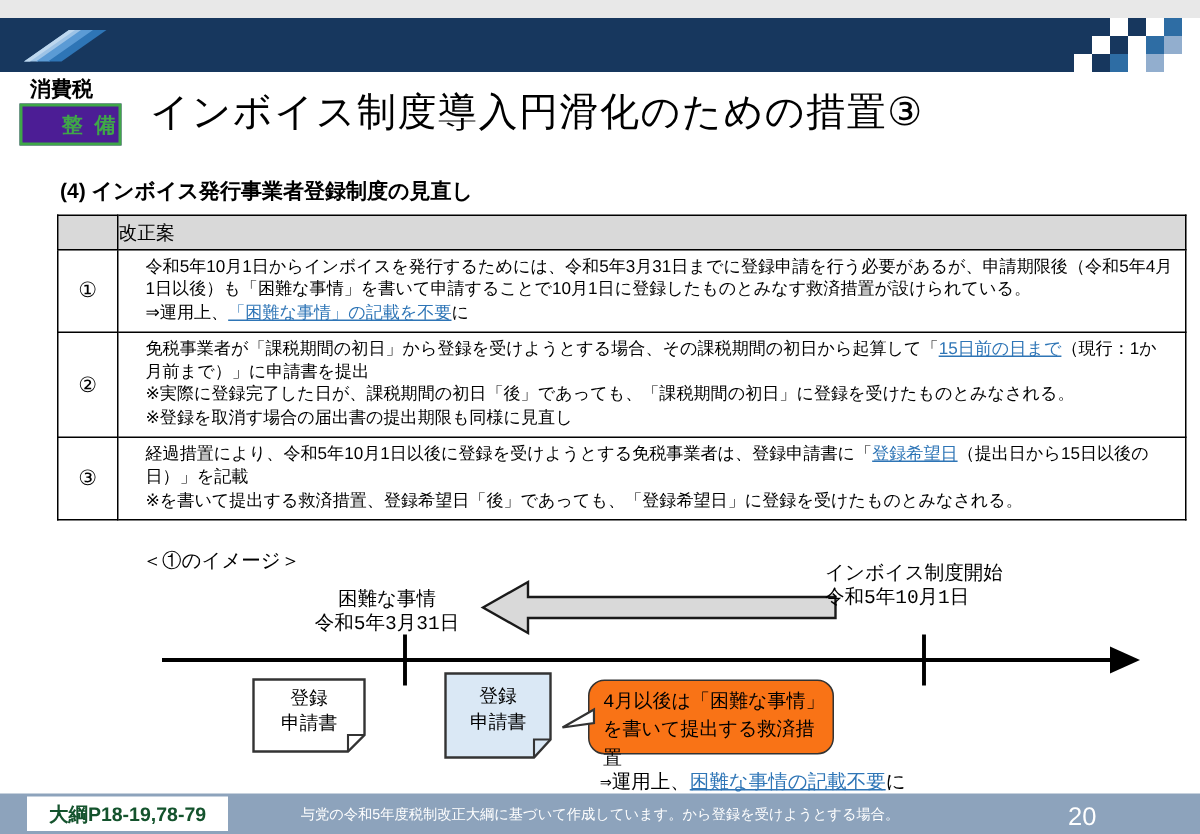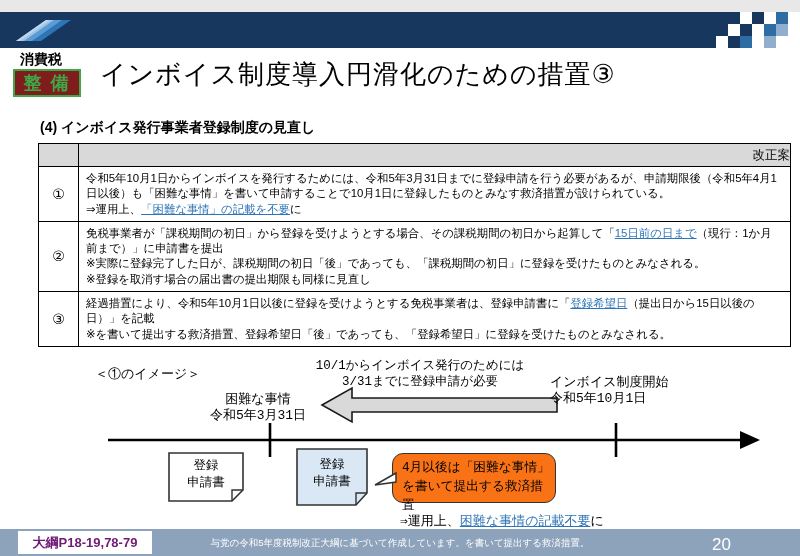--- a/index.html
+++ b/index.html
@@ -10,35 +10,35 @@
     overflow:hidden; margin:12px auto;
   }
   
   .topbar { position:absolute; top:0; left:0; width:800px; height:36px; background:#17375E; }
   .logo { position:absolute; left:10px; top:3px; }
   .checker { position:absolute; right:0; top:0; }
   
   .tax-label { position:absolute; left:20px; top:39px; font-size:14px; font-weight:bold; color:#000; }
   .badge {
     position:absolute; left:13px; top:57px; width:68px; height:28px;
-    border:2px solid #3FA748; background:#7f1d1d; color:#3FA748;
-    font-size:18px; font-weight:bold; text-align:center; line-height:24px; letter-spacing:2px;
+    border:2px solid #3FA748; background:#4c1d95; color:#3FA748;
+    font-size:14px; font-weight:bold; text-align:right; line-height:24px; letter-spacing:2px;
   }
   .page-title { position:absolute; left:100px; top:45px; font-size:26px; color:#000; letter-spacing:1px; white-space:nowrap; }
   .subtitle { position:absolute; left:40px; top:107px; font-size:14px; font-weight:bold; }
   
   .amend-table {
     position:absolute; left:38px; top:131px; width:753px;
     border-collapse:collapse; table-layout:fixed;
   }
   .amend-table th, .amend-table td { border:1.4px solid #000; }
-  .amend-table th { height:23px; background:#D9D9D9; font-size:12.5px; font-weight:normal; text-align:right; }
+  .amend-table th { height:23px; background:#D9D9D9; font-size:12.5px; font-weight:normal; text-align:left; }
   .num-col { width:40px; }
   .num-cell { text-align:center; vertical-align:middle; font-size:14px; }
-  .body-cell { font-size:11.4px; line-height:1.34; padding:4px 8px 4px 7px; vertical-align:middle; }
+  .body-cell { font-size:11.4px; line-height:1.34; padding:4px 8px 4px 18px; vertical-align:middle; }
   .t-link { color:#2E75B6; text-decoration:underline; }
   
   .diagram { position:absolute; left:0; top:344px; width:800px; height:175px;font-family:Liberation Mono, monospace; }
   .img-caption { position:absolute; left:95px; top:9px; font-size:13px; }
   .arrow-note { position:absolute; left:272px; top:2px; width:296px; text-align:center; font-size:12.5px; line-height:1.28; }
   .big-arrow { position:absolute; left:320px; top:30px; }
   .deadline-label { position:absolute; left:188px; top:36px; width:140px; text-align:center; font-size:13px; line-height:1.22; }
   .start-label { position:absolute; left:550px; top:19px; width:145px; text-align:left; font-size:13px; line-height:1.22; }
   .timeline { position:absolute; left:100px; top:62px; }
   .doc { position:absolute; }
@@ -49,21 +49,21 @@
     position:absolute; left:392px; top:97px; width:164px; height:50px;
     background:#f97316; border:1.6px solid #333; border-radius:11px;
     font-size:12.7px; line-height:1.5; padding:4px 0 0 9px;
   }
   .bubble-tail { position:absolute; left:-20px; top:16px; }
   .diagram-note { position:absolute; left:400px; top:156px; font-size:13px; }
   
   .footer-band { position:absolute; left:0; top:517px; width:800px; height:28px; background:#8DA3BC; }
   .ref-box {
     position:absolute; left:18px; top:2px; width:134px; height:23px; background:#ffffff;
-    color:#701a75; font-size:13px; font-weight:bold; text-align:center; line-height:23px;
+    color:#14532d; font-size:13px; font-weight:bold; text-align:center; line-height:23px;
   }
   .footer-note { position:absolute; left:0; top:8px; width:800px; text-align:center; font-size:9.5px; color:#ffffff; }
   .page-num { position:absolute; left:712px; top:6px; font-size:17px; color:#ffffff; }
   .bottombar { position:absolute; left:0; top:545px; width:800px; height:11px; background:#17375E; }
 </style>
 </head>
 <body>
 
 <div class="slide">
 
@@ -134,24 +134,20 @@
         <div><span>経過措置により、令和5年10月1日以後に登録を受けようとする免税事業者は、登録申請書に「</span><span class="t-link">登録希望日</span><span>（提出日から15日以後の日）」を記載</span></div>
         <div>※を書いて提出する救済措置、登録希望日「後」であっても、「登録希望日」に登録を受けたものとみなされる。</div>
       </td>
     </tr>
   </tbody>
     </table>
 
   <div class="diagram">
     <div class="img-caption">＜①のイメージ＞</div>
 
-    <div class="arrow-note">
-      <div>10/1からインボイス発行のためには</div>
-      <div>3/31までに登録申請が必要</div>
-    </div>
 
     <svg class="big-arrow" width="240" height="38" viewBox="0 0 240 38">
       <polygon points="2,19 32,2 32,12 237,12 237,26 32,26 32,36" fill="#D9D9D9" stroke="#1a1a1a" stroke-width="1.6"></polygon>
     </svg>
 
     <div class="deadline-label">
       <div>困難な事情</div>
       <div>令和5年3月31日</div>
     </div>
 
@@ -194,19 +190,19 @@
         <polygon points="23,3 2,15 23,12" fill="#FFFFFF" stroke="#333" stroke-width="1.5"></polygon>
       </svg>
       <div>4月以後は「困難な事情」</div>
       <div>を書いて提出する救済措置</div>
     </div>
 
     <div class="diagram-note"><span>⇒運用上、</span><span class="t-link">困難な事情の記載不要</span><span>に</span></div>
   </div>
 
   <div class="footer-band">
-    <div class="footer-note">与党の令和5年度税制改正大綱に基づいて作成しています。を書いて提出する救済措置。</div>
+    <div class="footer-note">与党の令和5年度税制改正大綱に基づいて作成しています。から登録を受けようとする場合。</div>
     <div class="ref-box">大綱P18-19,78-79</div>
     <div class="page-num">20</div>
   </div>
   <div class="bottombar"></div>
 
 </div>
 
 </body></html>

